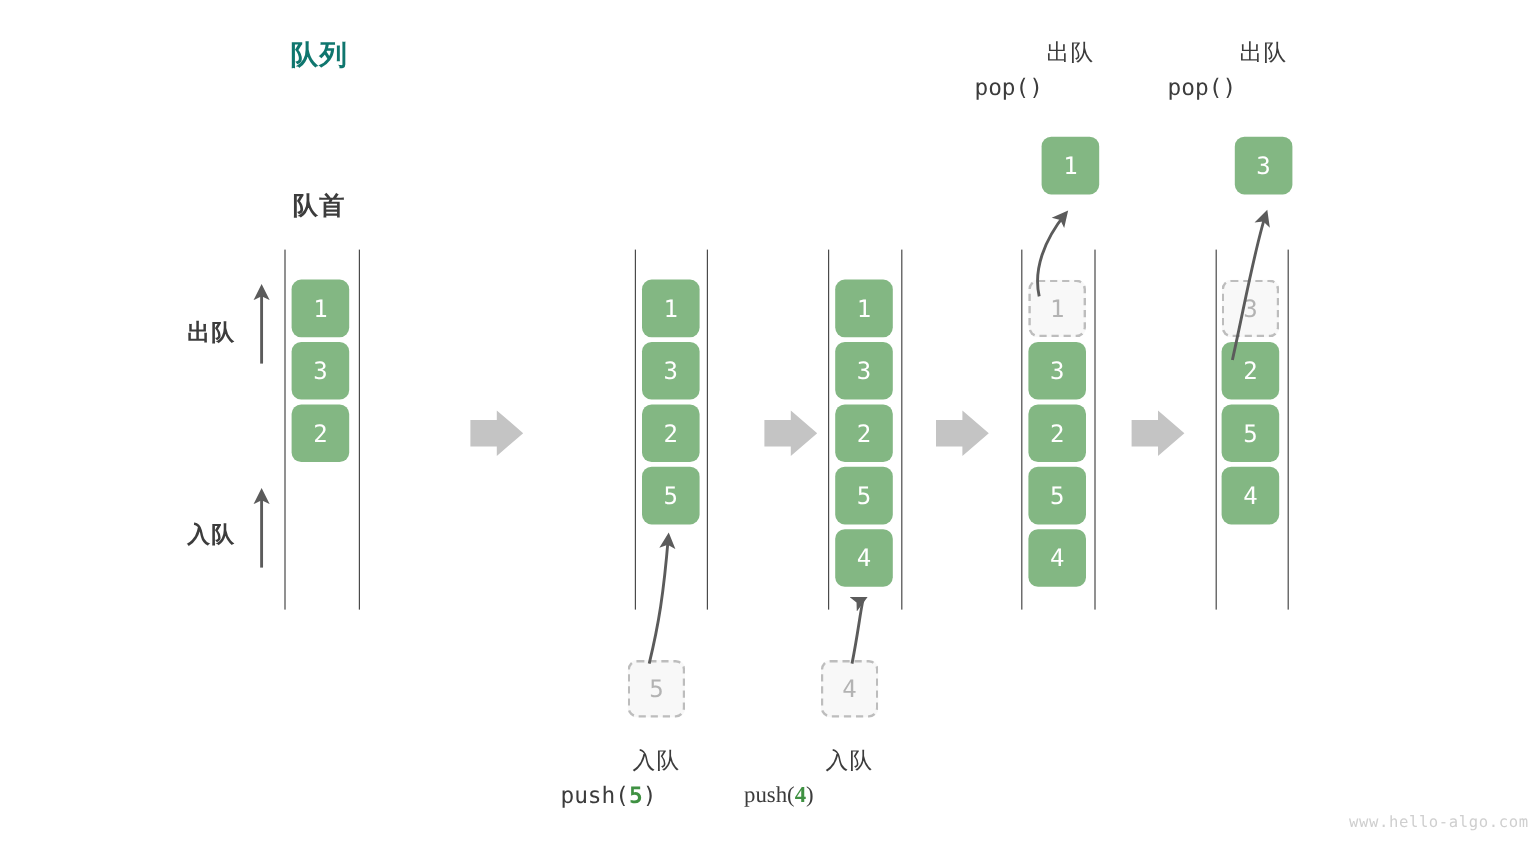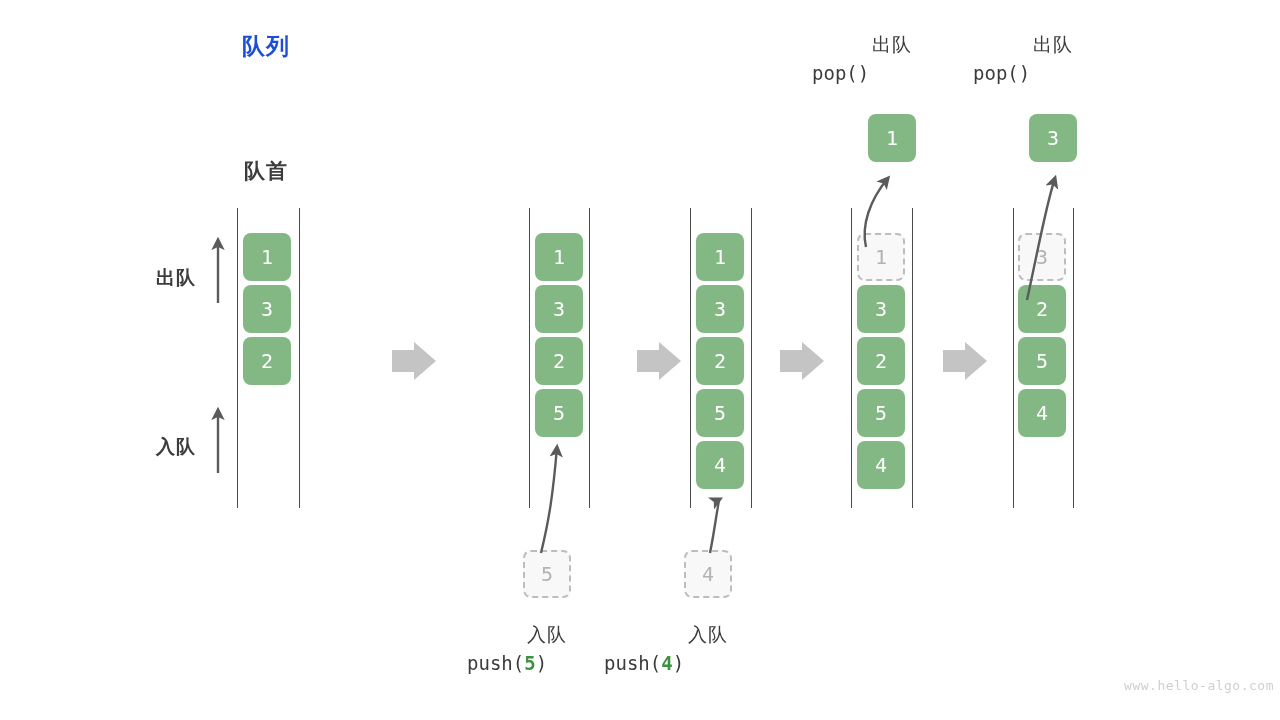--- a/index.html
+++ b/index.html
@@ -20,21 +20,21 @@
     left: 0; top: 0;
     width: 1280px;
     height: 720px;
   }
   .abs { position: absolute; }
 
   
   .title-cn {
     font-size: 23px;
     font-weight: bold;
-    color: #1d4ed8;
+    color: #0f766e;
     text-align: center;
     letter-spacing: 1px;
     line-height: 26px;
   }
   .title-en {
     font-family: "DejaVu Sans Mono", "Liberation Mono", monospace;
     font-size: 19px;
     color: #3f3f3f;
     text-align: center;
     line-height: 24px;
@@ -143,21 +143,21 @@
       <div class="abs op-label-code" style="left: 467px; top: 649px; width: 160px;"><span>push(</span><span class="arg">5</span><span>)</span></div>
       <div class="abs rail" style="left: 690px; top: 208px; height: 300px;"></div>
       <div class="abs rail" style="left: 751px; top: 208px; height: 300px;"></div>
       <div class="abs cell" style="left: 696px; top: 233px;">1</div>
       <div class="abs cell" style="left: 696px; top: 285px;">3</div>
       <div class="abs cell" style="left: 696px; top: 337px;">2</div>
       <div class="abs cell" style="left: 696px; top: 389px;">5</div>
       <div class="abs cell" style="left: 696px; top: 441px;">4</div>
       <div class="abs cell ghost" style="left: 684px; top: 550px;">4</div>
       <div class="abs op-label-cn" style="left: 628px; top: 621px; width: 160px;">入队</div>
-      <div class="abs op-label-code" style="left: 604px; top: 649px; width: 160px;"><span>push(</span><span class="arg">4</span><span>)</span></div>
+      <div class="abs op-label-code" style="left: 620px; top: 649px; width: 160px; font-family: Liberation Serif, serif;"><span>push(</span><span class="arg">4</span><span>)</span></div>
       <div class="abs rail" style="left: 851px; top: 208px; height: 300px;"></div>
       <div class="abs rail" style="left: 912px; top: 208px; height: 300px;"></div>
       <div class="abs cell ghost" style="left: 857px; top: 233px;">1</div>
       <div class="abs cell" style="left: 857px; top: 285px;">3</div>
       <div class="abs cell" style="left: 857px; top: 337px;">2</div>
       <div class="abs cell" style="left: 857px; top: 389px;">5</div>
       <div class="abs cell" style="left: 857px; top: 441px;">4</div>
       <div class="abs cell" style="left: 868px; top: 114px;">1</div>
       <div class="abs op-label-cn" style="left: 812px; top: 31px; width: 160px;">出队</div>
       <div class="abs op-label-code" style="left: 812px; top: 59px; width: 160px;"><span>pop(</span><span class="arg"></span><span>)</span></div>

